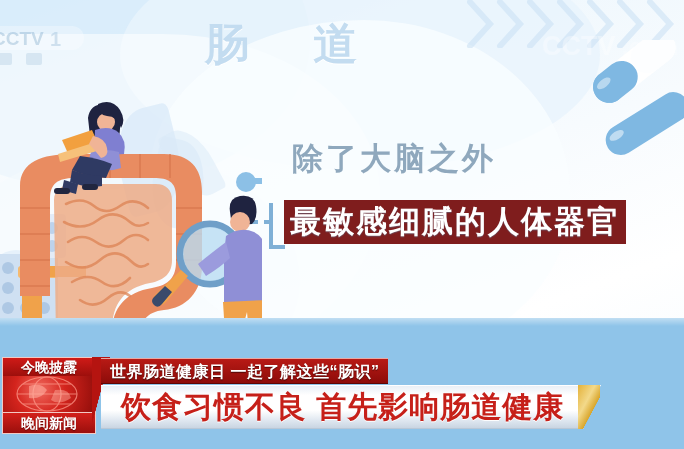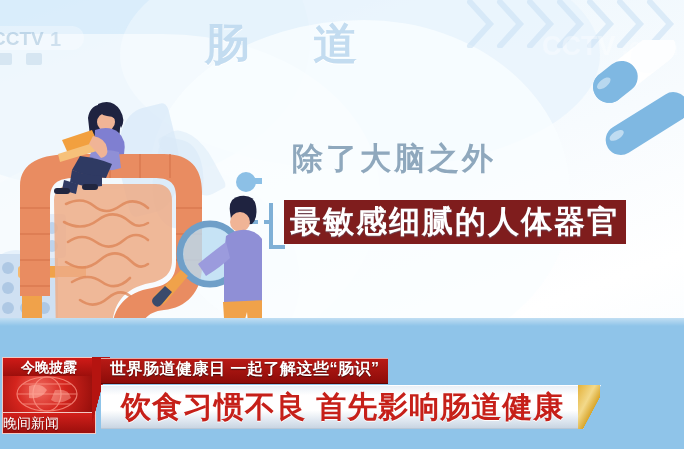--- a/index.html
+++ b/index.html
@@ -65,27 +65,27 @@
   .badge{position:absolute;left:2px;top:0;width:94px;height:77px;}
   .badge-top{position:absolute;left:0;top:0;width:94px;height:20px;
     background:linear-gradient(to bottom,#cf1a17,#9d0f0c);border:1px solid #f3c9c4;}
   .badge-top b{display:block;text-align:center;font-size:14px;line-height:19px;color:#fff;
     font-weight:bold;letter-spacing:0px;text-shadow:0 1px 1px #6b0705;}
   .badge-globe{position:absolute;left:0;top:19px;width:94px;height:36px;overflow:hidden;
     background:radial-gradient(circle at 40% 38%,#f06a5f 0%,#d4241d 42%,#8f0d0a 100%);
     border-left:1px solid #f3c9c4;border-right:1px solid #f3c9c4;}
   .badge-bot{position:absolute;left:0;top:55px;width:94px;height:22px;
     background:linear-gradient(to bottom,#d3201b,#9b0f0c);border:1px solid #f3c9c4;}
-  .badge-bot b{display:block;text-align:left;font-size:14px;line-height:21px;color:#fff;
-    font-weight:normal;text-shadow:0 1px 1px #6b0705;}
+  .badge-bot b{display:block;text-align:center;font-size:14px;line-height:21px;color:#fff;
+    font-weight:bold;text-shadow:0 1px 1px #6b0705;}
   .badge-slash{position:absolute;left:90px;top:0;width:18px;height:77px;
     background:linear-gradient(105deg,#b51410 0%,#b51410 46%,transparent 47%);}
 
-  .kicker{position:absolute;left:101px;top:1px;height:26px;padding:0 9px 0 9px;
-    display:flex;align-items:flex-start;
+  .kicker{position:absolute;left:101px;top:1px;height:26px;padding:12px 9px 0 9px;
+    display:flex;align-items:flex-end;
     background:linear-gradient(to bottom,#b81a15,#8d0c09);
     border-top:1px solid #e9a9a4;border-bottom:1px solid #5e0604;}
   .kicker span{font-size:16px;font-weight:bold;color:#ffffff;letter-spacing:.5px;
     text-shadow:0 1px 1px rgba(0,0,0,.55);white-space:nowrap;}
 
   .headline{position:absolute;left:101px;top:28px;width:483px;height:44px;
     background:linear-gradient(to bottom,#e9eff6 0%,#ffffff 22%,#ffffff 58%,#dfe7f0 82%,#c9d5e2 100%);
     border-top:1px solid #ffffff;border-bottom:1px solid #b9c7d6;
     display:flex;align-items:center;}
   .headline span{font-size:30px;font-weight:bold;color:#c62019;letter-spacing:1px;

